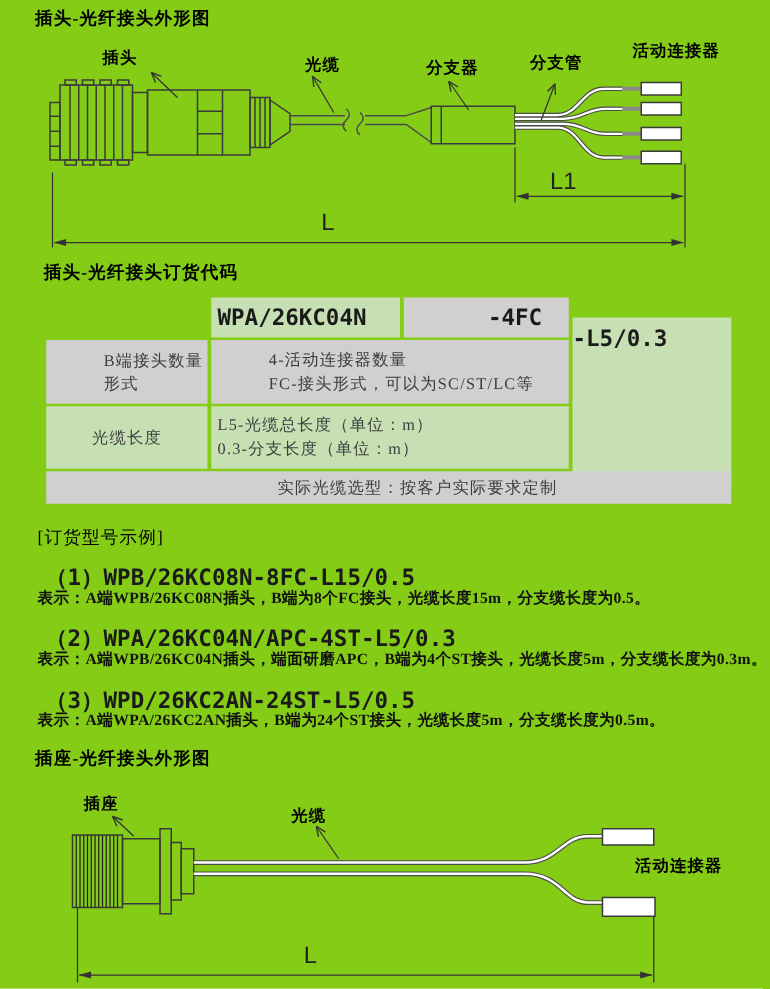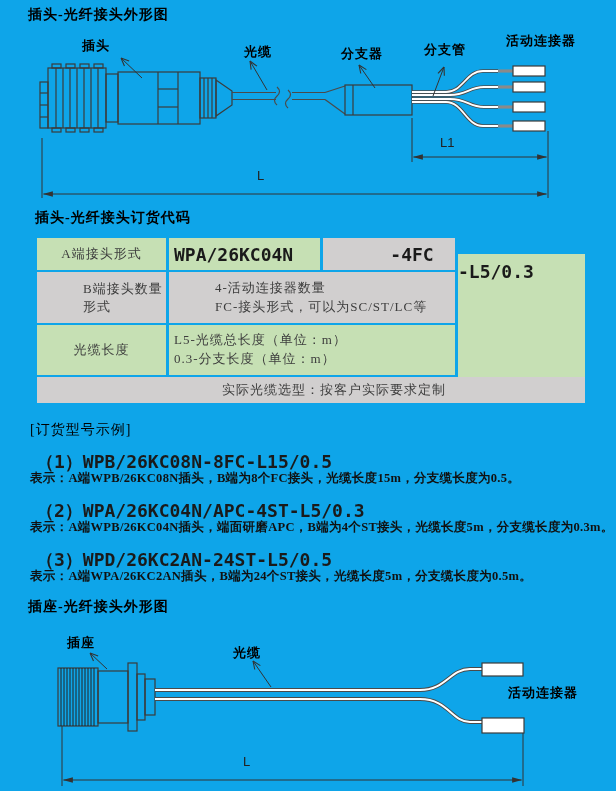--- a/index.html
+++ b/index.html
@@ -1,30 +1,30 @@
 <!DOCTYPE html>
 <html style="--tbl-green: #c6e0b4; --tbl-gray: #d1cfcf;"><head>
 <meta charset="utf-8">
 <style>
   html,body{margin:0;padding:0;background:#ffffff;}
   .page{
-    position:relative;width:616px;height:791px;background:#0ea5e9;overflow:hidden;
+    position:relative;width:616px;height:791px;background:#84cc16;overflow:hidden;
     font-family:"Liberation Serif","DejaVu Serif",serif;color:#000;
   }
   .sec-title{
     position:absolute;margin:0;font-size:14px;font-weight:700;letter-spacing:1px;
     font-family:"Liberation Serif","DejaVu Serif",serif;color:#000;white-space:nowrap;
   }
   .diagram{position:absolute;left:0;width:616px;}
   .diagram svg{position:absolute;left:0;top:0;}
   .dlabel{
     position:absolute;font-size:13px;font-weight:700;letter-spacing:1px;white-space:nowrap;color:#000;
   }
   .dimtext{
-    position:absolute;font-size:13px;font-weight:400;color:#222;
+    position:absolute;font-size:19px;font-weight:400;color:#222;
     font-family:"Liberation Sans","DejaVu Sans",sans-serif;letter-spacing:0;text-align:right;
   }
   
   .otable{position:absolute;left:37px;top:238px;width:548px;height:165px;}
   .tcell{
     position:absolute;box-sizing:border-box;font-size:13px;color:#3d3d3d;
     display:flex;align-items:center;letter-spacing:1px;
   }
   .tcell.center{justify-content:center;}
   .tcell.green{background:var(--tbl-green,#c6e0b4);}
@@ -158,21 +158,20 @@
     <div class="dlabel" style="left:341px;top:15px">分支器</div>
     <div class="dlabel" style="left:424px;top:11px">分支管</div>
     <div class="dlabel" style="left:506px;top:2px">活动连接器</div>
     <div class="dimtext" style="left:440px;top:105px">L1</div>
     <div class="dimtext" style="left:257px;top:138px">L</div>
   </div>
 
   <h1 class="sec-title" style="left:35px;top:209px">插头-光纤接头订货代码</h1>
 
   <div class="otable">
-    <div class="tcell green center" style="left:0;top:0;width:129px;height:32px">A端接头形式</div>
     <div class="tcell green" style="left:132px;top:0;width:151px;height:32px;padding-left:5px">
       <span class="code">WPA/26KC04N</span>
     </div>
     <div class="tcell gray center" style="left:286px;top:0;width:132px;height:32px">
       <span class="code">-4FC</span>
     </div>
     <div class="tcell green" style="left:421px;top:16px;width:127px;height:137px;align-items:flex-start;justify-content:flex-start;padding-top:7px">
       <span class="code">-L5/0.3</span>
     </div>
 

